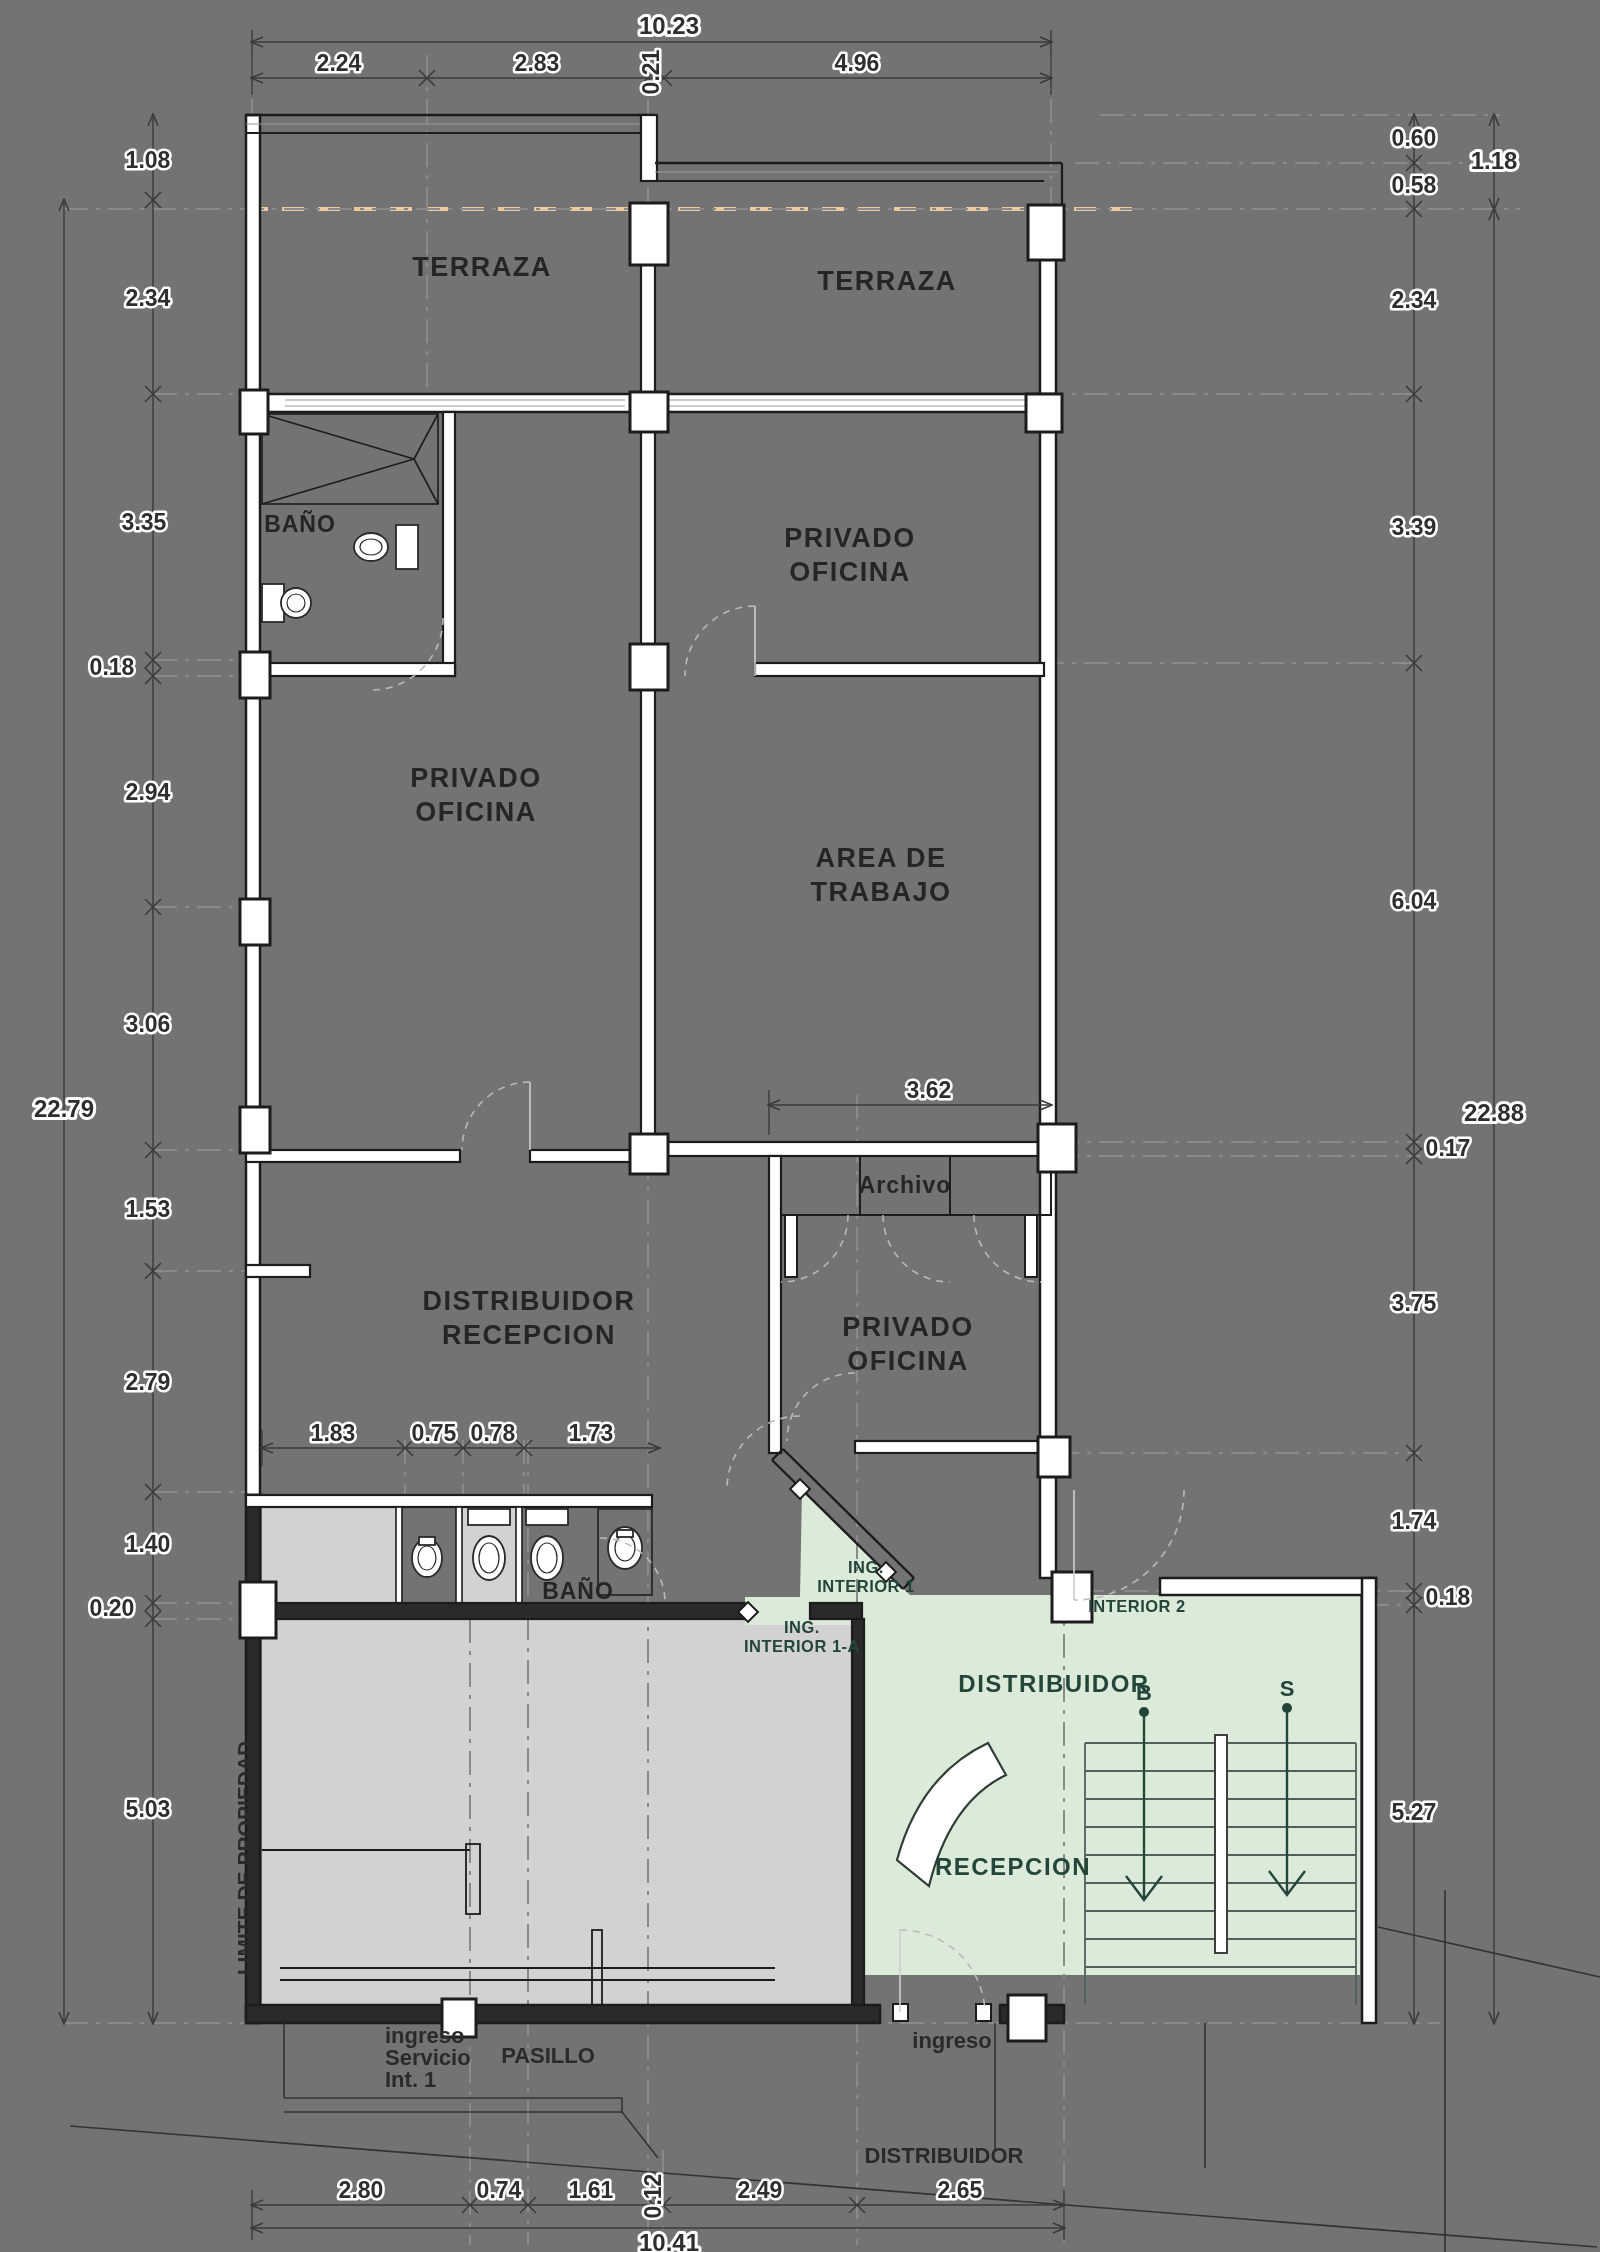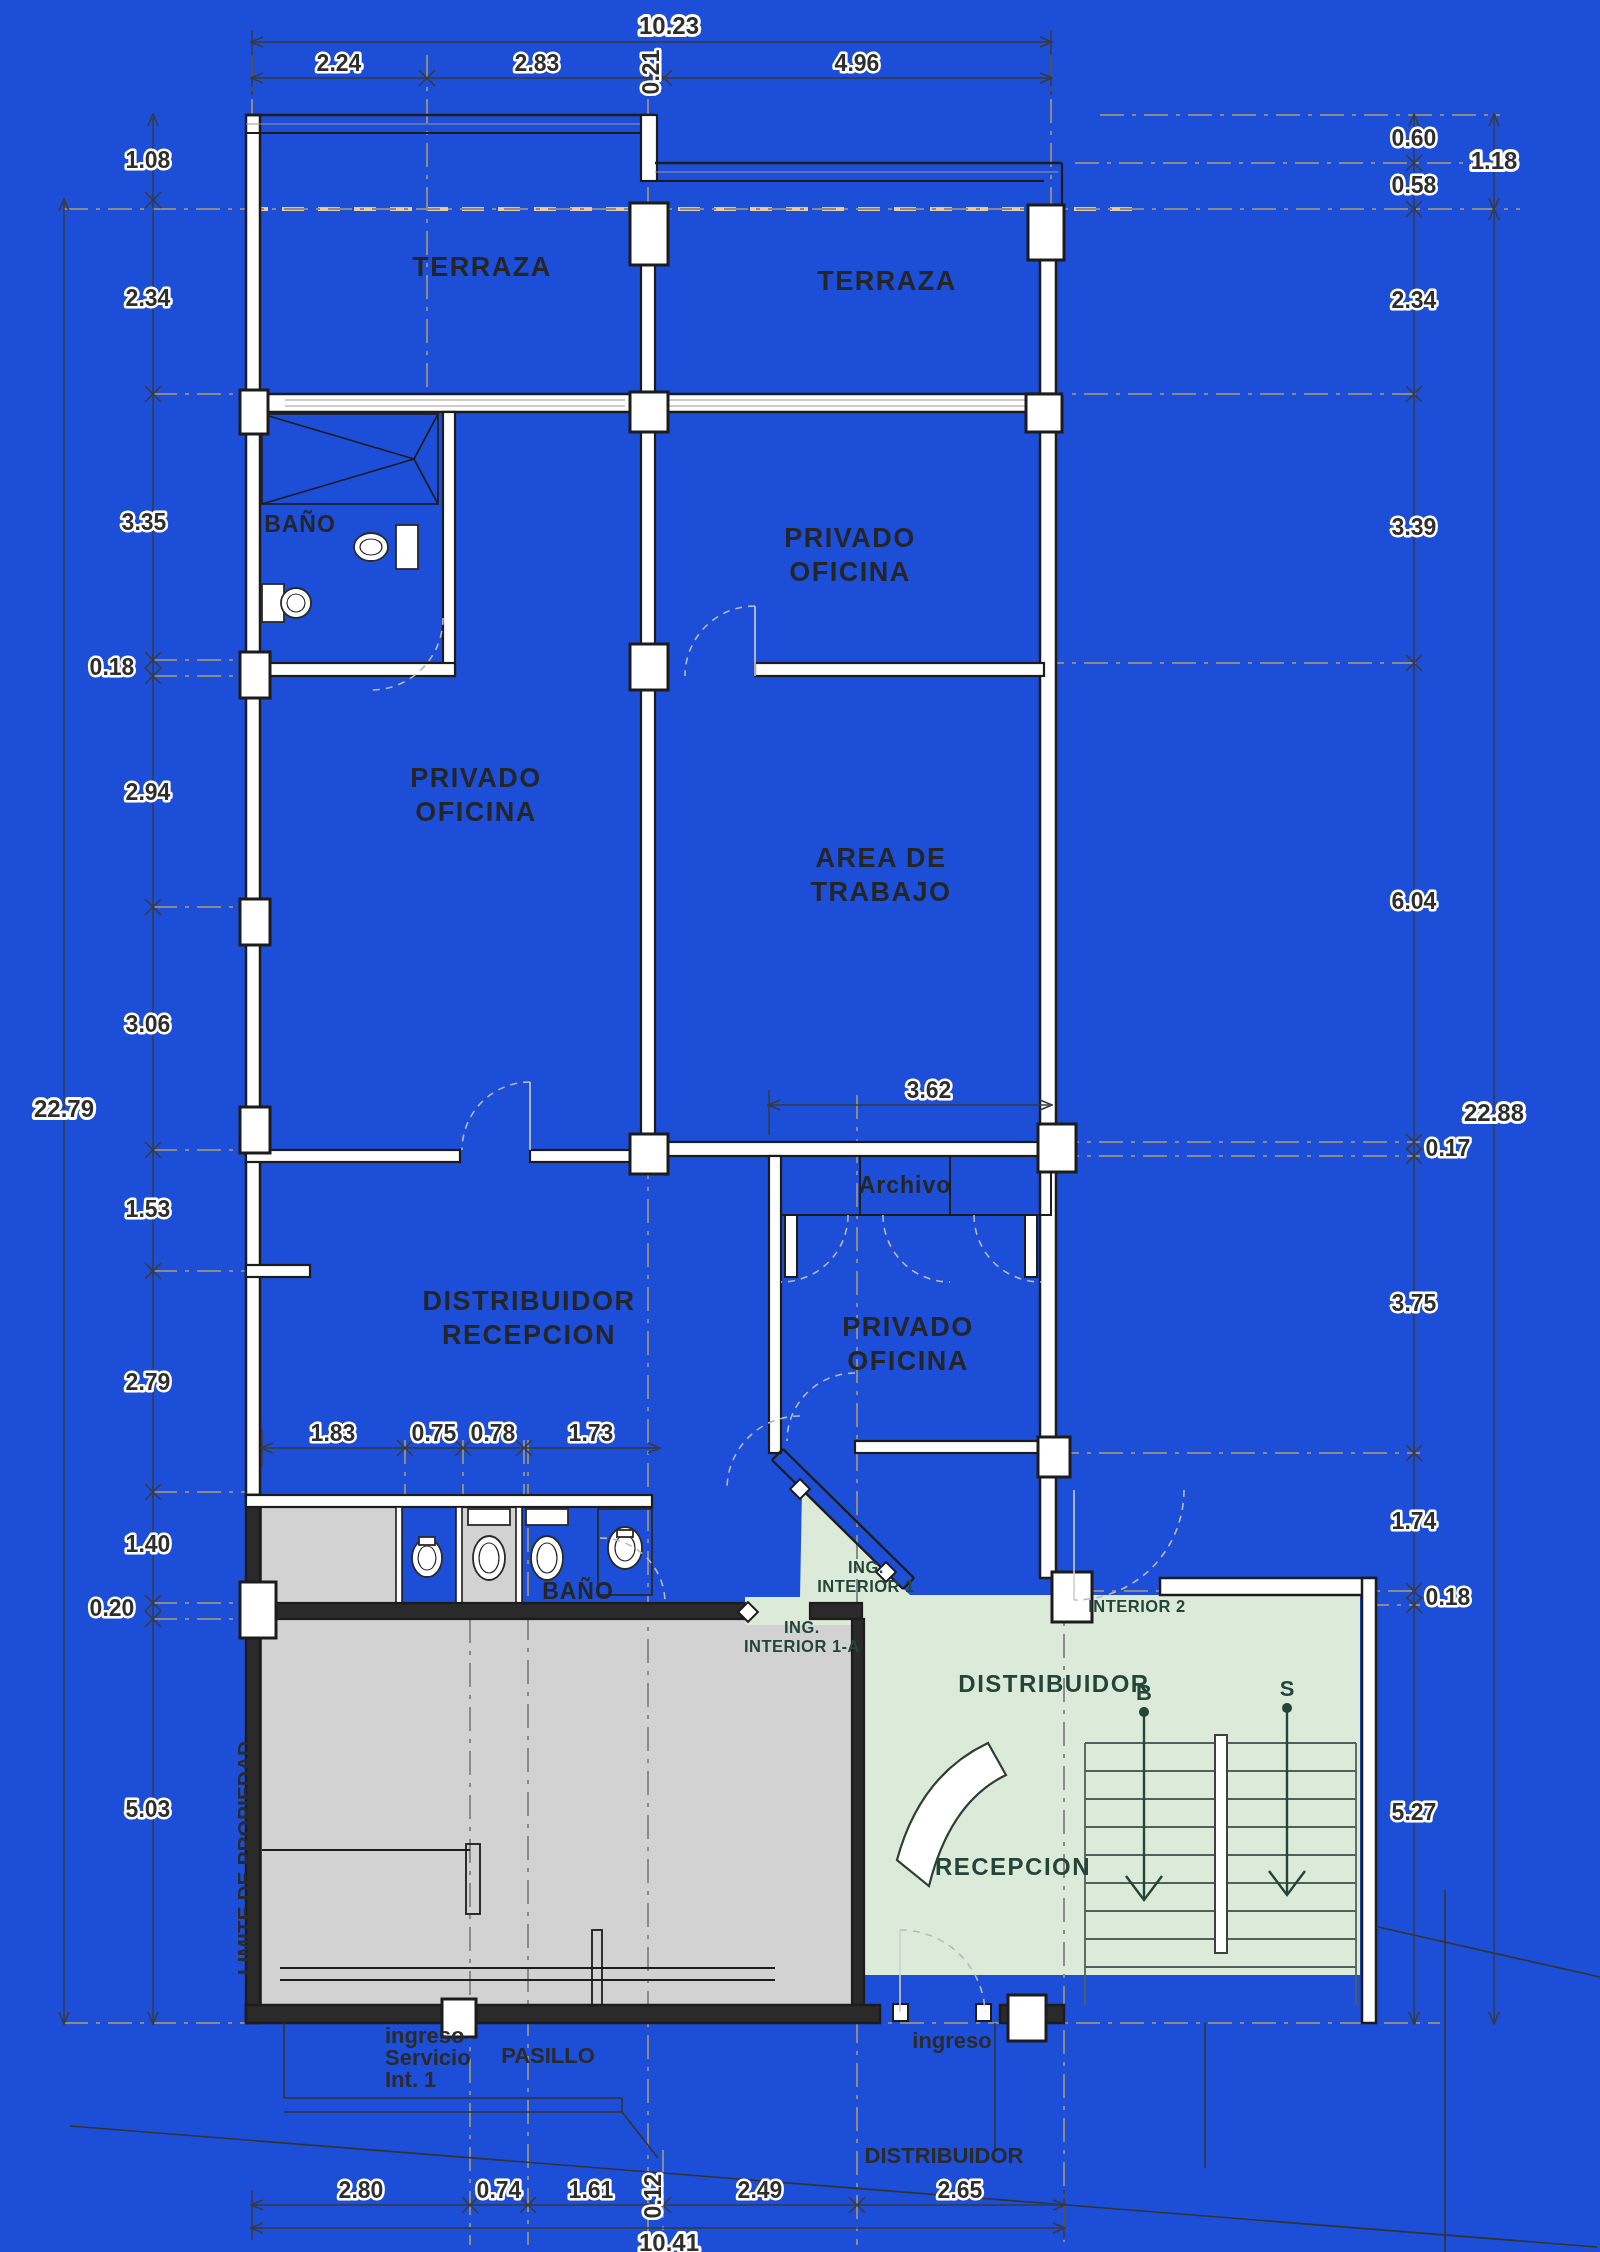--- a/index.html
+++ b/index.html
@@ -1,16 +1,16 @@
 <!DOCTYPE html>
 <html><head>
 <meta charset="utf-8">
 <style>
   html,body{margin:0;padding:0;background:#ffffff;}
-  .page{width:1600px;height:2252px;position:relative;background:#1d4ed8;overflow:hidden;text-decoration:underline;}
+  .page{width:1600px;height:2252px;position:relative;background:#737373;overflow:hidden;text-decoration:underline;}
   svg{display:block;font-family:"Liberation Sans",sans-serif;}
   text{font-family:"Liberation Sans",sans-serif;}
   .dim{font-size:23px;font-weight:bold;fill:#2e2e2e;text-anchor:middle;paint-order:stroke;stroke:#ffffff;stroke-width:5px;stroke-linejoin:round;}
   .dimtot{font-size:24px;font-weight:bold;fill:#2e2e2e;text-anchor:middle;paint-order:stroke;stroke:#ffffff;stroke-width:6px;stroke-linejoin:round;}
   .room{font-size:27px;font-weight:bold;fill:#252525;text-anchor:middle;letter-spacing:1.5px;}
   .room-sm{font-size:23px;font-weight:bold;fill:#252525;text-anchor:middle;letter-spacing:1px;}
   .grn{fill:#24453a;text-anchor:middle;font-weight:bold;}
   .grn-sm{font-size:16.5px;letter-spacing:.5px;}
   .grn-md{font-size:24px;letter-spacing:1.5px;}
   .note{font-size:22px;font-weight:bold;fill:#2a2a2a;}

